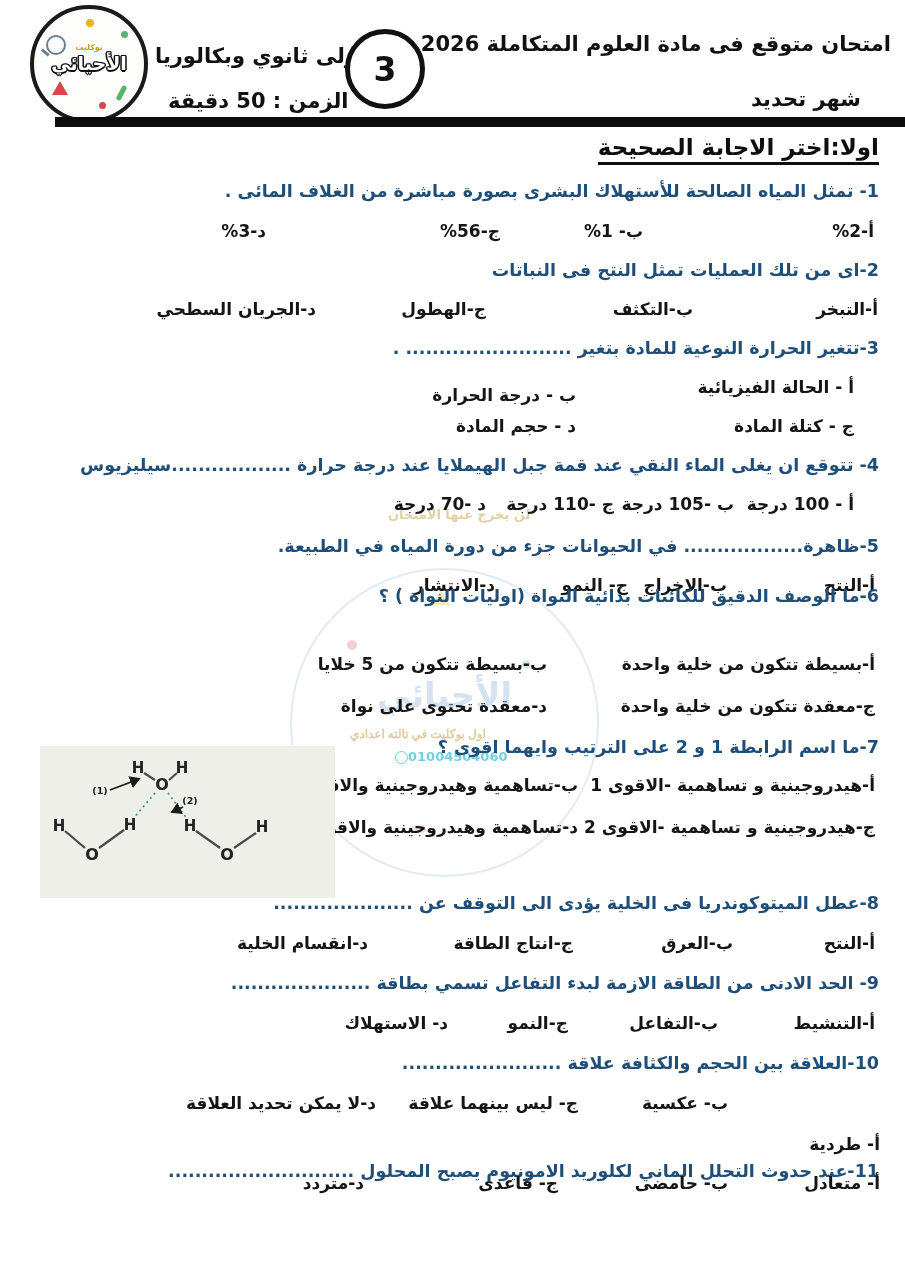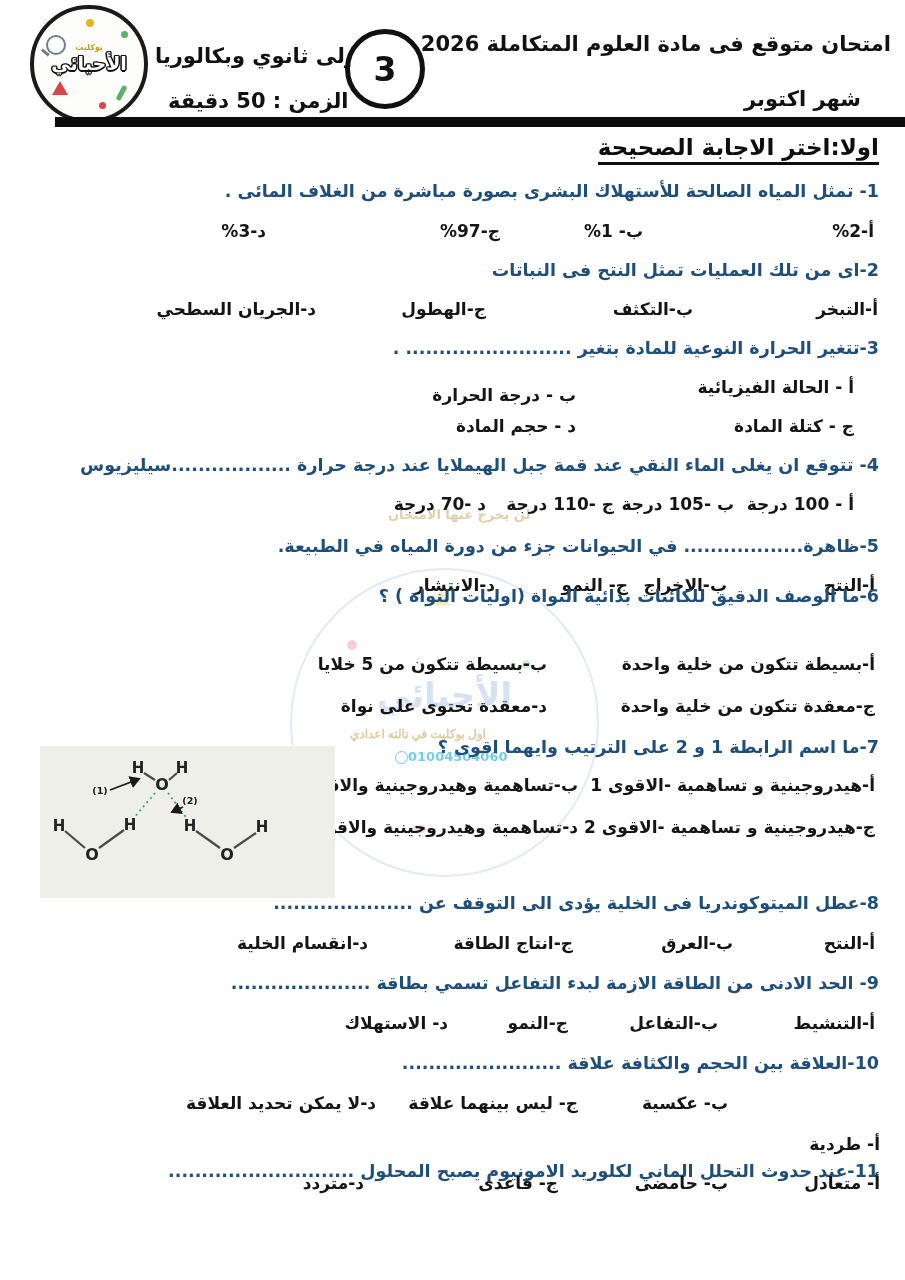--- a/index.html
+++ b/index.html
@@ -88,30 +88,30 @@
       <span class="logo-title">الأحيائي</span>
     </div>
   </div>
 
   <div class="abs hdr-text" style="left:155px;top:44px;">اولى ثانوي وبكالوريا</div>
   <div class="abs hdr-text" style="left:168px;top:89px;">الزمن : 50 دقيقة</div>
 
   <div class="abs circle-num">3</div>
 
   <div class="abs hdr-text" style="right:14px;top:32px;">امتحان متوقع  فى مادة العلوم المتكاملة 2026</div>
-  <div class="abs hdr-text" style="right:44px;top:87px;">شهر اكتوبر</div>
+  <div class="abs hdr-text" style="right:44px;top:87px;">شهر تحديد</div>
 
   <div class="abs black-bar"></div>
 
   <div class="abs section-title">اولا:اختر الاجابة الصحيحة</div>
 
   <div class="abs q" style="top:181px;">1- تمثل المياه الصالحة للأستهلاك البشرى بصورة مباشرة  من الغلاف المائى .</div>
   <span class="abs opt" style="top:221px;right:31px;">أ-2%</span>
   <span class="abs opt" style="top:221px;right:262px;">ب- 1%</span>
-  <span class="abs opt" style="top:221px;right:405px;">ج-97%</span>
+  <span class="abs opt" style="top:221px;right:405px;">ج-56%</span>
   <span class="abs opt" style="top:221px;right:639px;">د-3%</span>
 
   <div class="abs q" style="top:260px;">2-اى من تلك العمليات تمثل النتح فى النباتات</div>
   <span class="abs opt" style="top:299px;right:27px;">أ-التبخر</span>
   <span class="abs opt" style="top:299px;right:212px;">ب-التكثف</span>
   <span class="abs opt" style="top:299px;right:419px;">ج-الهطول</span>
   <span class="abs opt" style="top:299px;right:589px;">د-الجريان السطحي</span>
 
   <div class="abs q" style="top:338px;">3-تتغير الحرارة النوعية للمادة بتغير ......................... .</div>
   <span class="abs opt" style="top:377px;right:51px;">أ - الحالة الفيزيائية</span>

